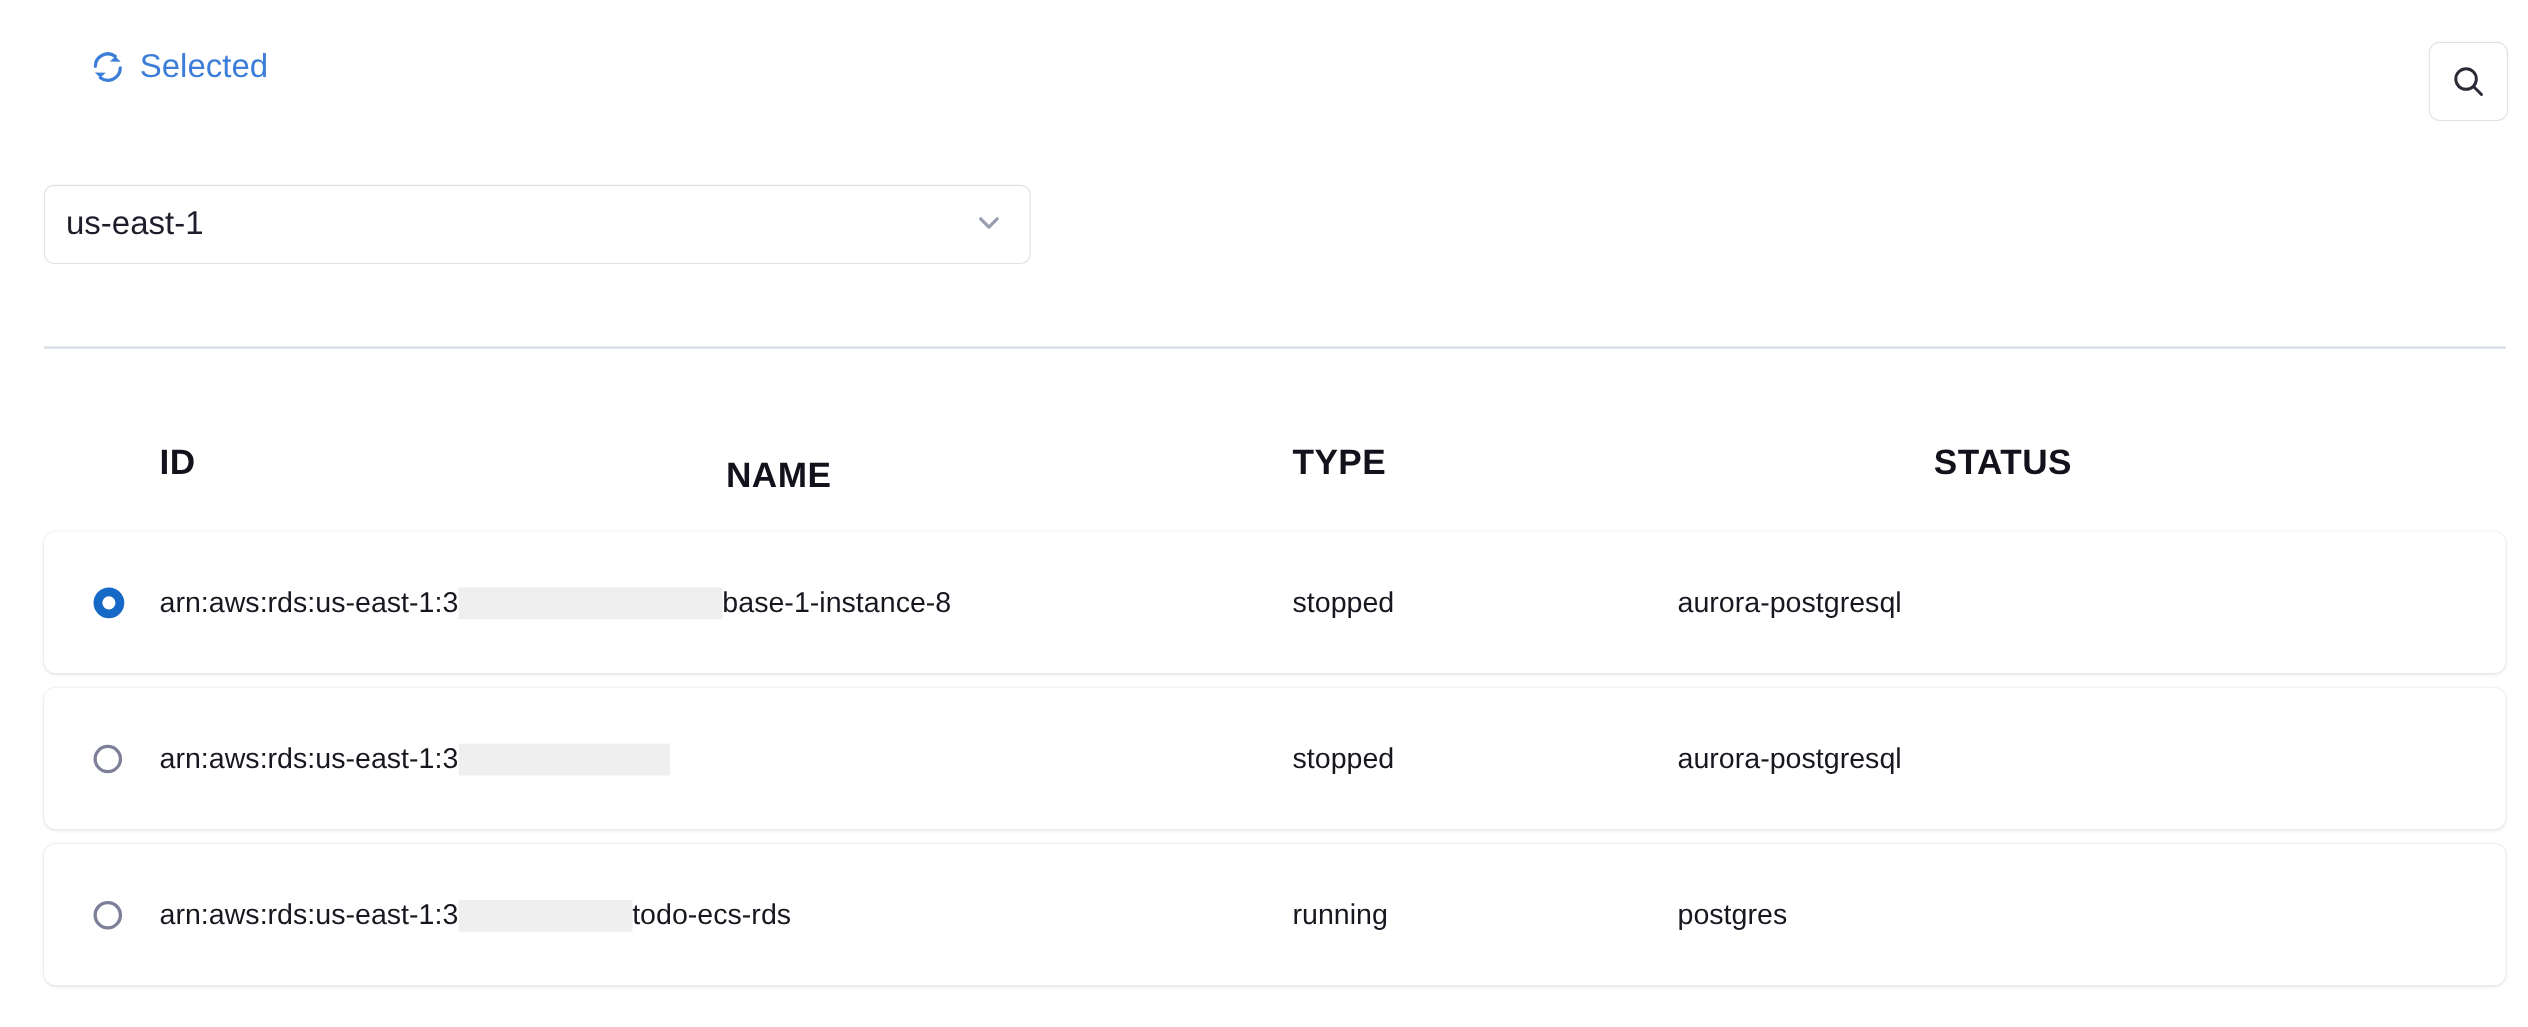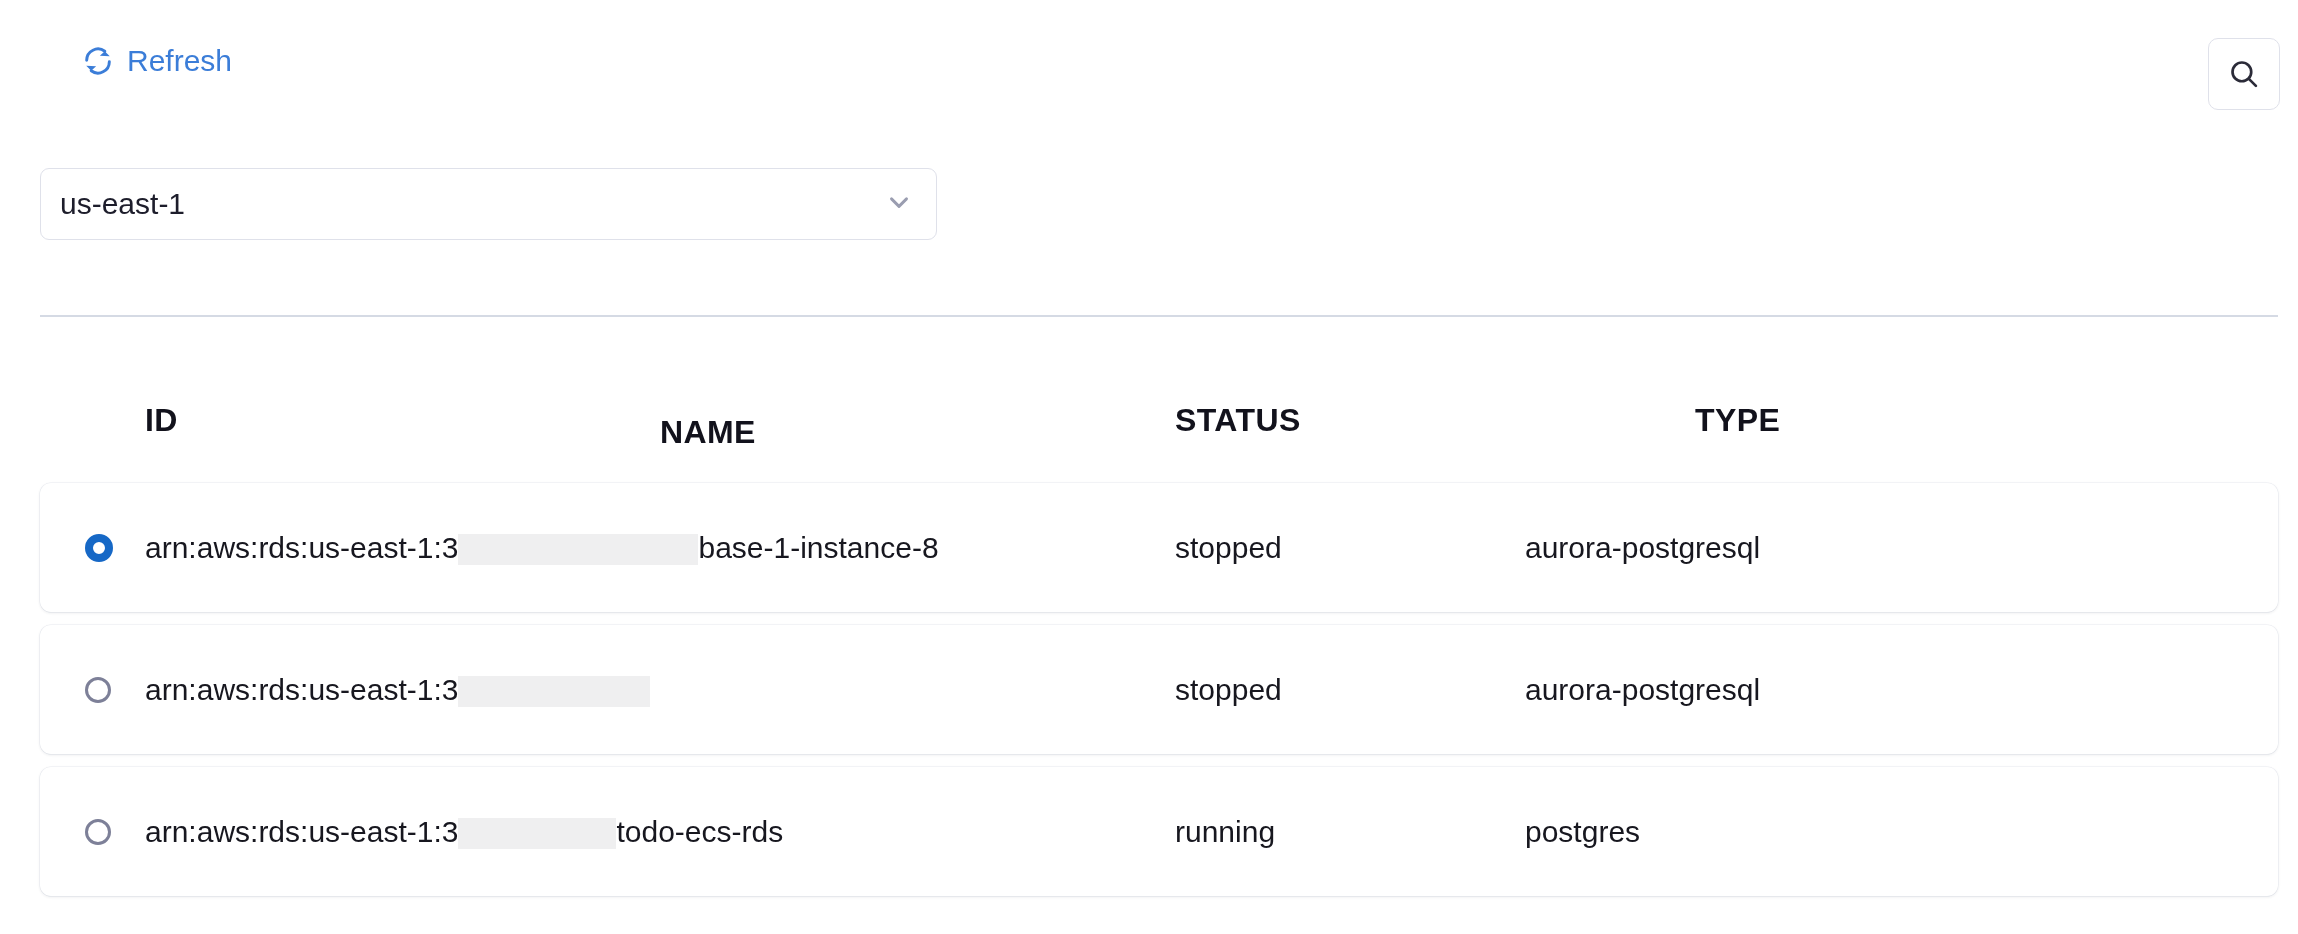--- a/index.html
+++ b/index.html
@@ -81,21 +81,21 @@
     position: relative;
     display: flex; align-items: center;
     margin: 0 20px 13px 40px;
     height: 129px;
     background: #ffffff;
     border-radius: 11px;
     box-shadow: 0 1px 3px rgba(30,35,60,0.10), 0 0 0 0.5px rgba(220,224,233,0.55);
     padding-left: 0; padding-right: 20px;
   }
   .cell {
-    font-size: 30px; color: #17171f;
+    font-size: 26px; color: #17171f;
     font-family: "Liberation Sans", sans-serif;
     white-space: nowrap; overflow: hidden;
   }
   .sel-cell { display:flex; align-items:center; justify-content:flex-start; padding-left: 45px; }
 
   .radio {
     width: 26px; height: 26px; border-radius: 50%;
     border: 3px solid #7d8098; background: transparent;
     display: flex; align-items: center; justify-content: center;
     cursor: pointer; flex: 0 0 auto;
@@ -146,21 +146,21 @@
 
     <button class="btn-refresh">
       <span>
         <svg width="32" height="32" viewBox="0 0 24 24" fill="none" stroke="#3b7dd8" stroke-width="2.2" stroke-linecap="round" stroke-linejoin="round">
           <path d="M20.5 12.5a8.5 8.5 0 0 1-13.6 6.8"></path>
           <path d="M3.5 11.5a8.5 8.5 0 0 1 13.6-6.8"></path>
           <polyline points="3.2 15.6 6.9 19.3 10.6 15.9" fill="#3b7dd8" stroke="none"></polyline>
           <polyline points="13.4 8.1 17.1 4.7 20.8 8.4" fill="#3b7dd8" stroke="none"></polyline>
         </svg>
       </span>
-      <span>Refresh</span>
+      <span>Selected</span>
     </button>
   </div>
 
   <button class="btn-search">
     <span>
       <svg width="34" height="34" viewBox="0 0 24 24" fill="none" stroke="#2b2b38" stroke-width="1.9" stroke-linecap="round">
         <circle cx="10.5" cy="10.5" r="6.6"></circle>
         <line x1="15.6" y1="15.6" x2="20.4" y2="20.4"></line>
       </svg>
     </span>
@@ -175,22 +175,22 @@
     </span>
   </div>
 
   <div class="divider"></div>
 
   <div class="table">
     <div class="thead">
       <div class="col-sel"></div>
       <div class="th col-id">ID</div>
       <div class="th col-name">NAME</div>
+      <div class="th col-type">TYPE</div>
       <div class="th col-status">STATUS</div>
-      <div class="th col-type">TYPE</div>
     </div>
 
     <div class="rows">
 
       <div class="row">
         <div class="col-sel sel-cell">
           <span class="radio checked"></span>
         </div>
         <div class="cell id-cell">
           <span class="arn-pre">arn:aws:rds:us-east-1:3</span>

